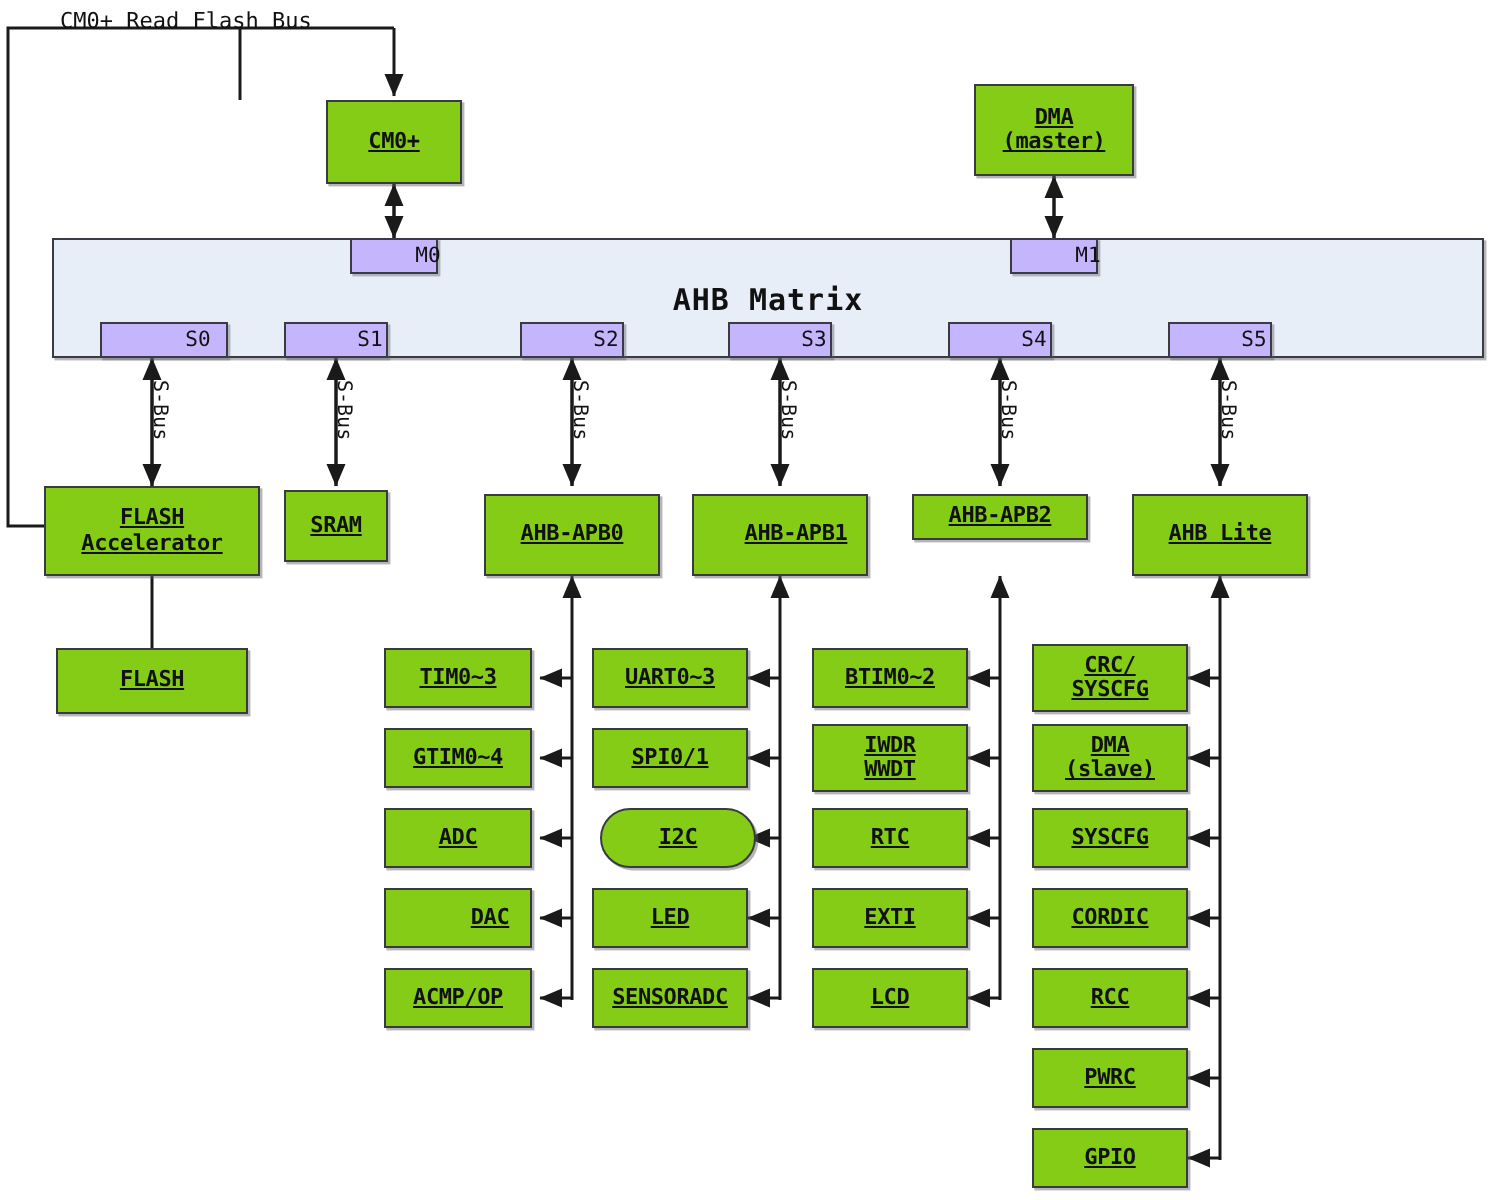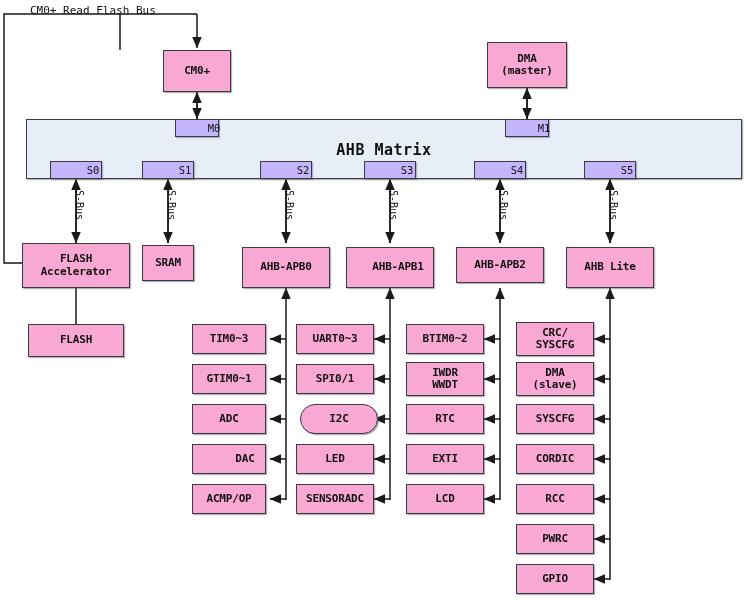--- a/index.html
+++ b/index.html
@@ -3,25 +3,25 @@
 <meta charset="utf-8">
 <style>
   html,body{margin:0;padding:0;background:#ffffff;}
   body{width:750px;height:600px;overflow:hidden;
        font-family:"DejaVu Sans Mono","Liberation Mono",monospace;}
   #canvas{position:relative;width:750px;height:600px;}
 
   svg.wires{position:absolute;left:0;top:0;width:750px;height:600px;pointer-events:none;}
 
   .box{position:absolute;box-sizing:border-box;
-       background:#f9a8d4;border:1.6px solid #3a3a42;
+       background:#84cc16;border:1.6px solid #3a3a42;
        display:flex;align-items:center;justify-content:center;
        text-align:center;font-weight:bold;color:#111;
        font-size:11px;line-height:1.12;letter-spacing:-0.2px;
-       box-shadow:1.2px 1.2px 0 rgba(90,90,100,.45);}
+       box-shadow:1.2px 1.2px 0 rgba(90,90,100,.45);text-decoration:underline;}
   .box .l2{display:block;}
 
   .matrix{position:absolute;box-sizing:border-box;background:#e8eef8;
           border:1.6px solid #3a3a42;box-shadow:1.2px 1.2px 0 rgba(90,90,100,.45);}
   .matrix-title{position:absolute;width:100%;text-align:center;
                 font-weight:bold;font-size:15px;color:#111;letter-spacing:0.5px;}
 
   .port{position:absolute;box-sizing:border-box;background:#c4b5fd;
         border:1.5px solid #3a3a42;display:flex;align-items:center;
         justify-content:center;font-size:10.5px;color:#111;
@@ -123,21 +123,21 @@
     <span>DMA</span>
     <span class="l2">(master)</span>
   </div>
 
   <div class="matrix" style="left:26px;top:119px;width:716px;height:60px;"></div>
   <div class="matrix-title" style="left:26px;top:141px;width:716px;">AHB Matrix</div>
 
   <div class="port" style="left:175px;top:119px;width:44px;height:18px;">M0</div>
   <div class="port" style="left:505px;top:119px;width:44px;height:18px;">M1</div>
 
-  <div class="port" style="left:50px;top:161px;width:52px;height:18px;">S0</div>
+  <div class="port" style="left:50px;top:161px;width:64px;height:18px;">S0</div>
   <div class="port" style="left:142px;top:161px;width:52px;height:18px;">S1</div>
   <div class="port" style="left:260px;top:161px;width:52px;height:18px;">S2</div>
   <div class="port" style="left:364px;top:161px;width:52px;height:18px;">S3</div>
   <div class="port" style="left:474px;top:161px;width:52px;height:18px;">S4</div>
   <div class="port" style="left:584px;top:161px;width:52px;height:18px;">S5</div>
 
   <div class="sbus" style="left:85px;top:190px;">S-Bus</div>
   <div class="sbus" style="left:177px;top:190px;">S-Bus</div>
   <div class="sbus" style="left:295px;top:190px;">S-Bus</div>
   <div class="sbus" style="left:399px;top:190px;">S-Bus</div>
@@ -154,37 +154,37 @@
   </div>
 
   <div class="box" style="left:242px;top:247px;width:88px;height:41px;">
     <span>AHB-APB0</span>
   </div>
 
   <div class="box" style="left:346px;top:247px;width:88px;height:41px;padding-left:16px;">
     <span>AHB-APB1</span>
   </div>
 
-  <div class="box" style="left:456px;top:247px;width:88px;height:36px;">
+  <div class="box" style="left:456px;top:247px;width:88px;height:23px;">
     <span>AHB-APB2</span>
   </div>
 
   <div class="box" style="left:566px;top:247px;width:88px;height:41px;">
     <span>AHB Lite</span>
   </div>
 
   <div class="box" style="left:28px;top:324px;width:96px;height:33px;">
     <span>FLASH</span>
   </div>
 
   <div class="box" style="left:192px;top:324px;width:74px;height:30px;">
     <span>TIM0~3</span>
   </div>
   <div class="box" style="left:192px;top:364px;width:74px;height:30px;">
-    <span>GTIM0~1</span>
+    <span>GTIM0~4</span>
   </div>
   <div class="box" style="left:192px;top:404px;width:74px;height:30px;">
     <span>ADC</span>
   </div>
   <div class="box" style="left:192px;top:444px;width:74px;height:30px;padding-left:32px;">
     <span>DAC</span>
   </div>
   <div class="box" style="left:192px;top:484px;width:74px;height:30px;">
     <span>ACMP/OP</span>
   </div>

